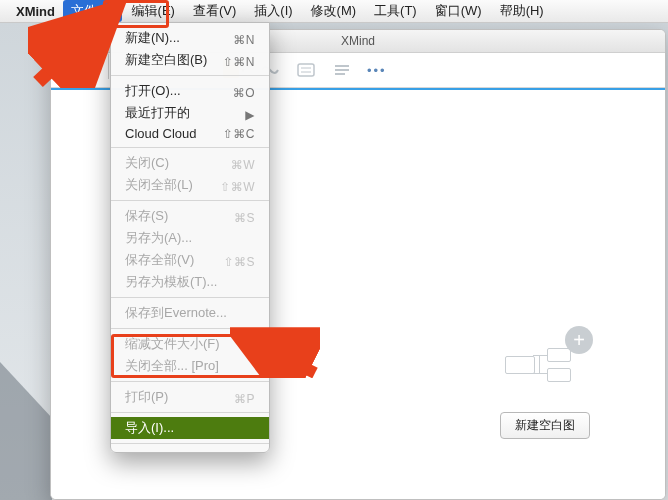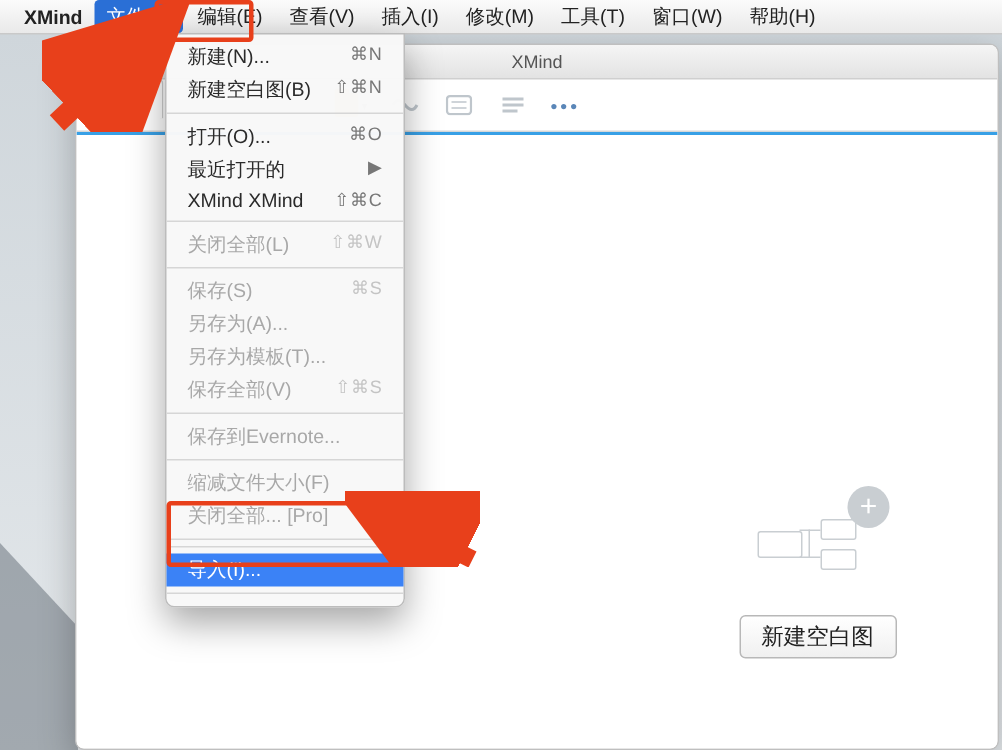--- a/index.html
+++ b/index.html
@@ -32,25 +32,25 @@
 .ph-ic{position:relative;width:80px;height:60px;margin:0 auto 18px}
 .ph-ic .box{position:absolute;border:1px solid #c9ced2;background:#fff;border-radius:2px}
 .ph-ic .b1{width:28px;height:16px;left:0;top:22px}
 .ph-ic .b2{width:22px;height:12px;left:42px;top:14px}
 .ph-ic .b3{width:22px;height:12px;left:42px;top:34px}
 .ph-ic .line{position:absolute;background:#c9ced2;height:1px}
 .ph-ic .l1{width:14px;left:28px;top:21px}
 .ph-ic .l2{width:14px;left:28px;top:39px}
 .ph-ic .lv{width:1px;height:19px;left:34px;top:21px}
 .ph-ic .plus{position:absolute;right:-8px;top:-8px;width:28px;height:28px;border-radius:50%;background:#c9ced2;color:#fff;font-size:20px;line-height:28px;text-align:center}
-.ph-btn{font-size:15px;padding:4px 14px;border:1px solid #b8b8b8;border-radius:4px;background:linear-gradient(#fff,#f0f0f0);display:inline-block}
+.ph-btn{font-size:12px;padding:4px 14px;border:1px solid #b8b8b8;border-radius:4px;background:linear-gradient(#fff,#f0f0f0);display:inline-block}
 .dropdown{position:absolute;top:22px;left:110px;width:158px;background:rgba(248,248,248,.98);border:1px solid #bcbcbc;border-radius:0 0 6px 6px;box-shadow:0 10px 24px rgba(0,0,0,.35);padding:4px 0;z-index:20}
-.dd-item{display:flex;justify-content:space-between;align-items:flex-start;padding:2px 14px;font-size:13px;color:#2b2b2b}
+.dd-item{display:flex;justify-content:space-between;align-items:flex-end;padding:2px 14px;font-size:13px;color:#2b2b2b}
 .dd-item.disabled{color:#a8a8a8}
-.dd-item.selected{background:#3b82f6;color:#fff}
+.dd-item.selected{background:#4d7c0f;color:#fff}
 .dd-item .sc{font-size:12px;color:#777;letter-spacing:.5px}
 .dd-item.disabled .sc{color:#c4c4c4}
 .dd-item.selected .sc{color:#e8e8e8}
 .dd-sep{height:1px;background:#d6d6d6;margin:4px 0}
 .arrow-red{position:absolute;z-index:30;pointer-events:none}
 .arrow1{left:28px;top:2px;width:120px;height:86px}
 .arrow2{left:230px;top:318px;width:90px;height:60px}
 .hl-box{position:absolute;border:3px solid #e8401b;border-radius:3px;z-index:25;pointer-events:none}
 .hl1{left:103px;top:0;width:60px;height:22px}
 .hl2{left:111px;top:334px;width:156px;height:38px}
@@ -143,60 +143,68 @@
     <div class="dd-sep"></div>
     <div class="dd-item">
       <span>打开(O)...</span>
       <span class="sc">⌘O</span>
     </div>
     <div class="dd-item">
       <span>最近打开的</span>
       <span class="sc">▶</span>
     </div>
     <div class="dd-item">
-      <span>XMind XMind</span>
+      <span>Cloud Cloud</span>
       <span class="sc">⇧⌘C</span>
     </div>
     <div class="dd-sep"></div>
+    <div class="dd-item disabled">
+      <span>关闭(C)</span>
+      <span class="sc">⌘W</span>
+    </div>
     <div class="dd-item disabled">
       <span>关闭全部(L)</span>
       <span class="sc">⇧⌘W</span>
     </div>
     <div class="dd-sep"></div>
     <div class="dd-item disabled">
       <span>保存(S)</span>
       <span class="sc">⌘S</span>
     </div>
     <div class="dd-item disabled">
       <span>另存为(A)...</span>
       <span class="sc"></span>
     </div>
     <div class="dd-item disabled">
-      <span>另存为模板(T)...</span>
-      <span class="sc"></span>
-    </div>
-    <div class="dd-item disabled">
       <span>保存全部(V)</span>
       <span class="sc">⇧⌘S</span>
     </div>
+    <div class="dd-item disabled">
+      <span>另存为模板(T)...</span>
+      <span class="sc"></span>
+    </div>
     <div class="dd-sep"></div>
     <div class="dd-item disabled">
       <span>保存到Evernote...</span>
       <span class="sc"></span>
     </div>
     <div class="dd-sep"></div>
     <div class="dd-item disabled">
       <span>缩减文件大小(F)</span>
       <span class="sc"></span>
     </div>
     <div class="dd-item disabled">
       <span>关闭全部... [Pro]</span>
       <span class="sc"></span>
     </div>
     <div class="dd-sep"></div>
+    <div class="dd-item disabled">
+      <span>打印(P)</span>
+      <span class="sc">⌘P</span>
+    </div>
     <div class="dd-sep"></div>
     <div class="dd-item selected">
       <span>导入(I)...</span>
       <span class="sc"></span>
     </div>
     <div class="dd-sep"></div>
   </div>
 
 <div class="hl-box hl1"></div>
 <div class="hl-box hl2"></div>

